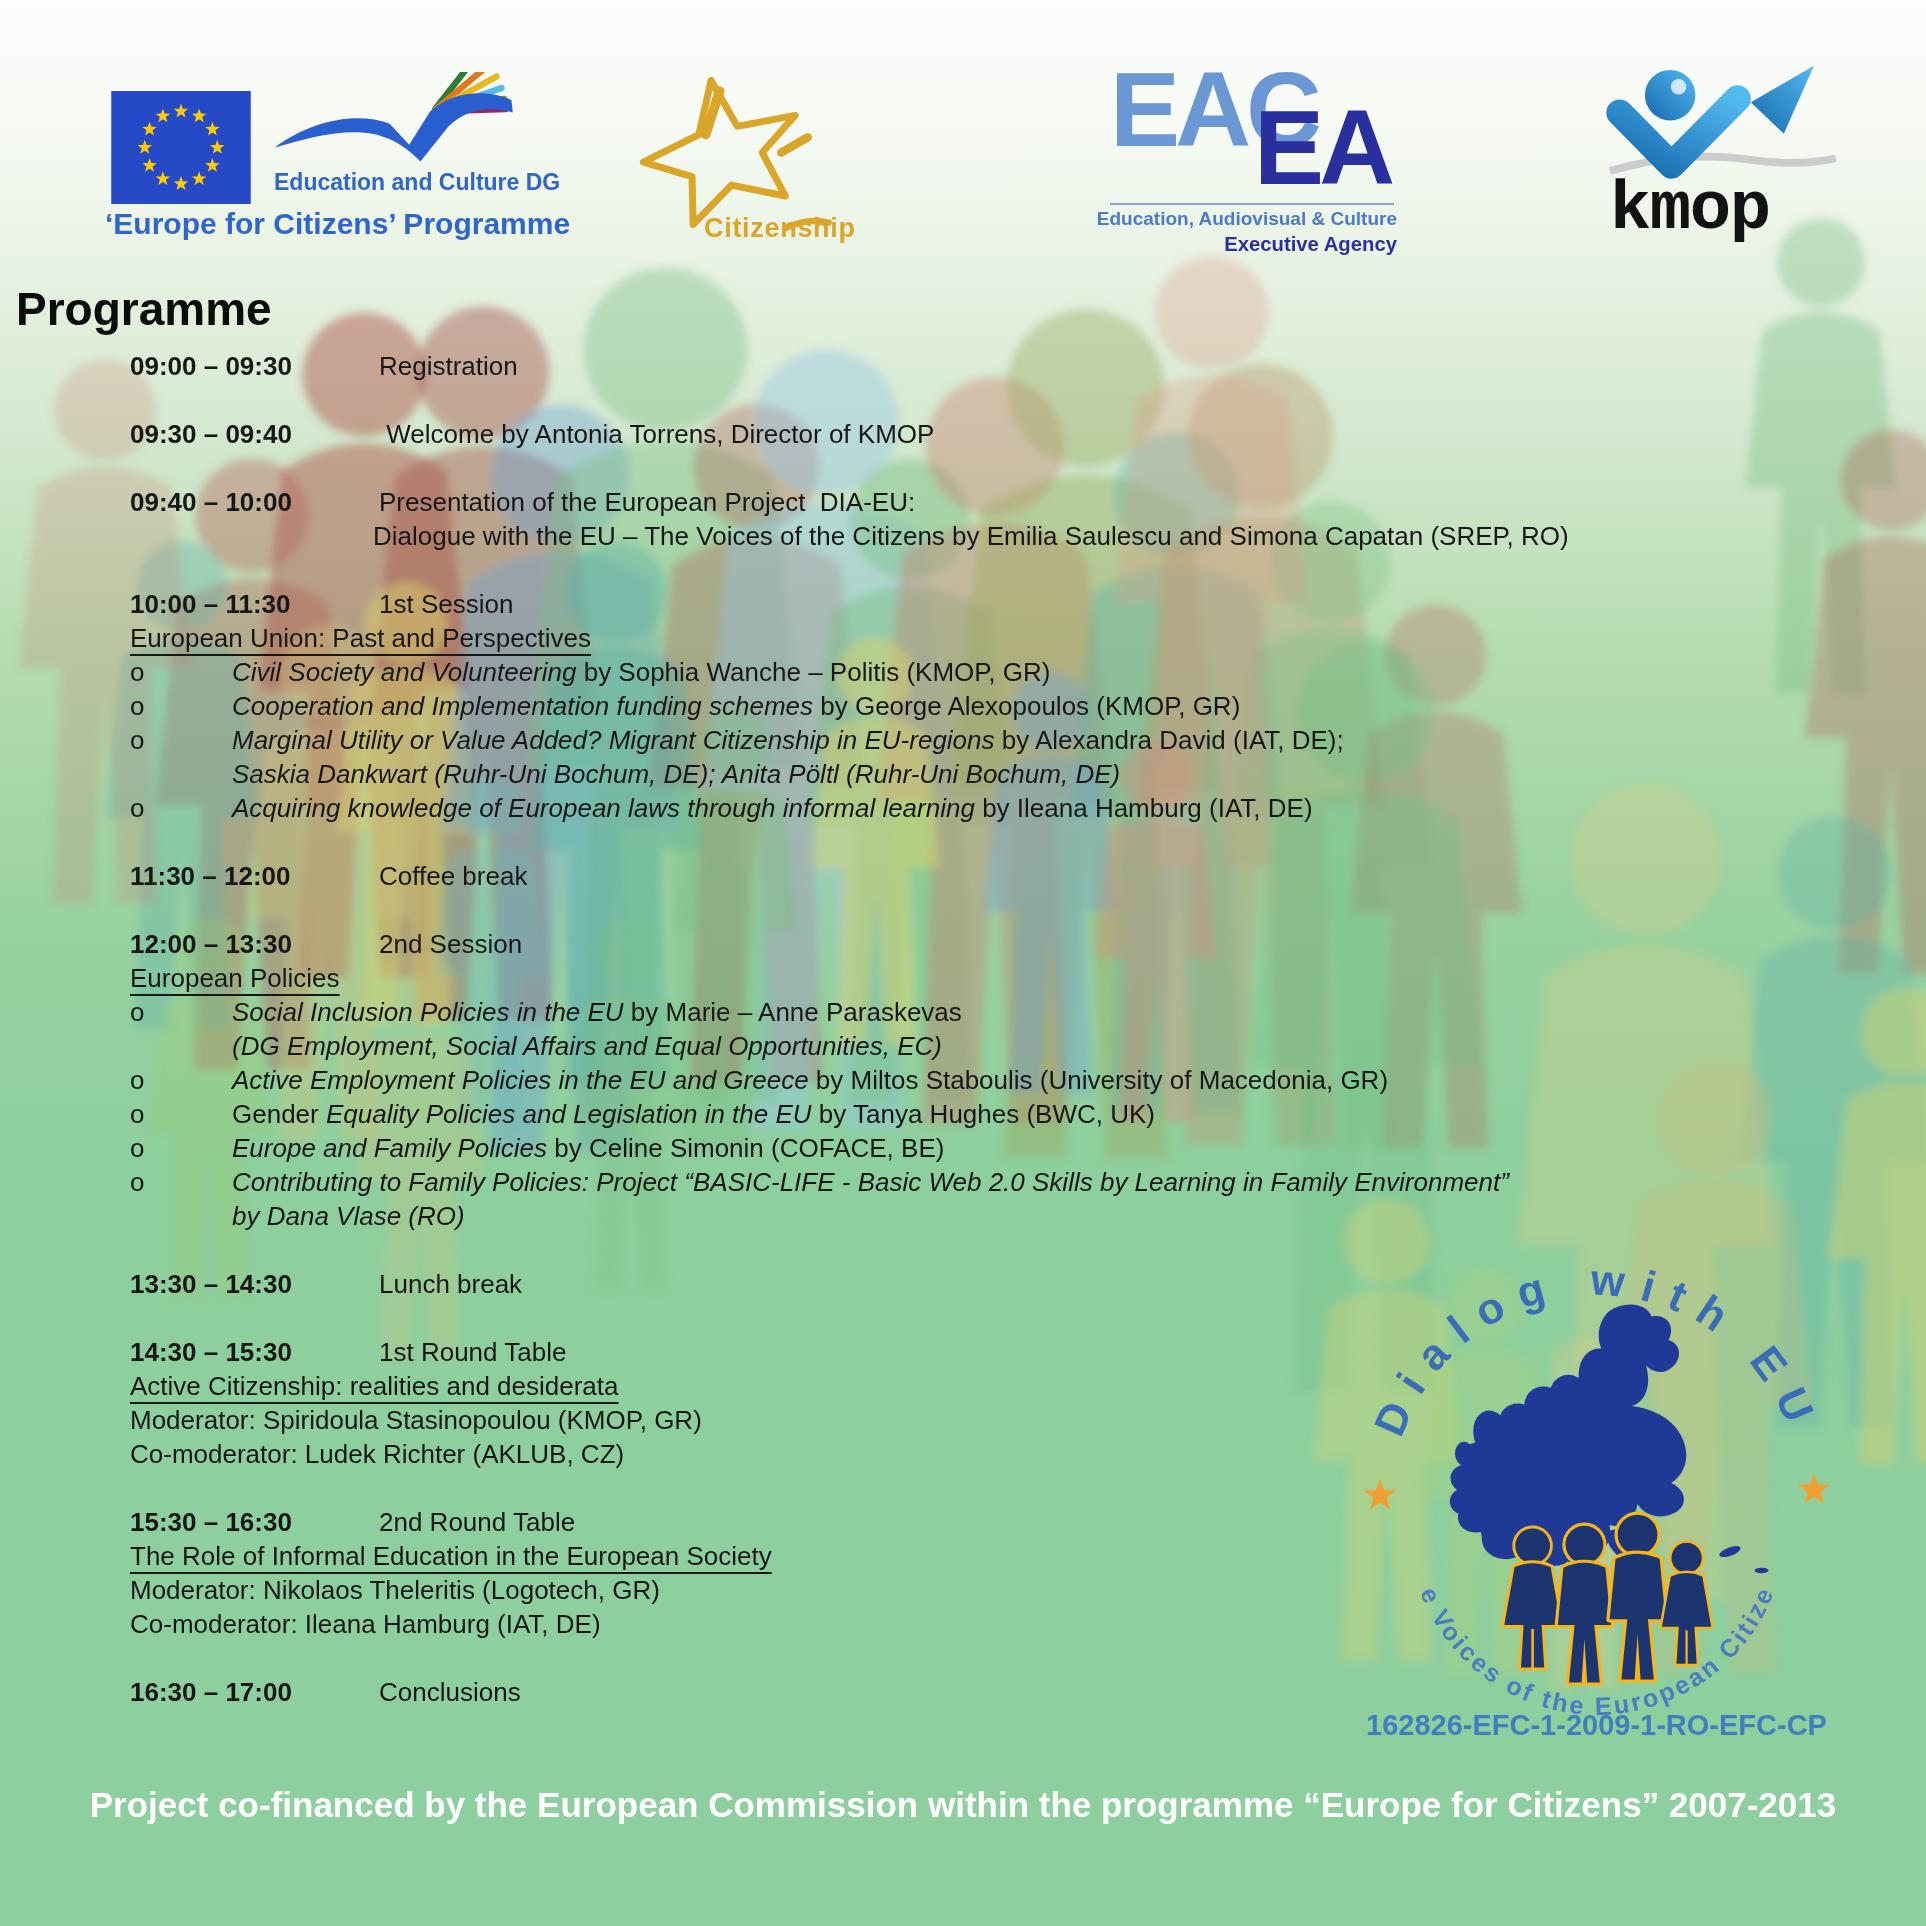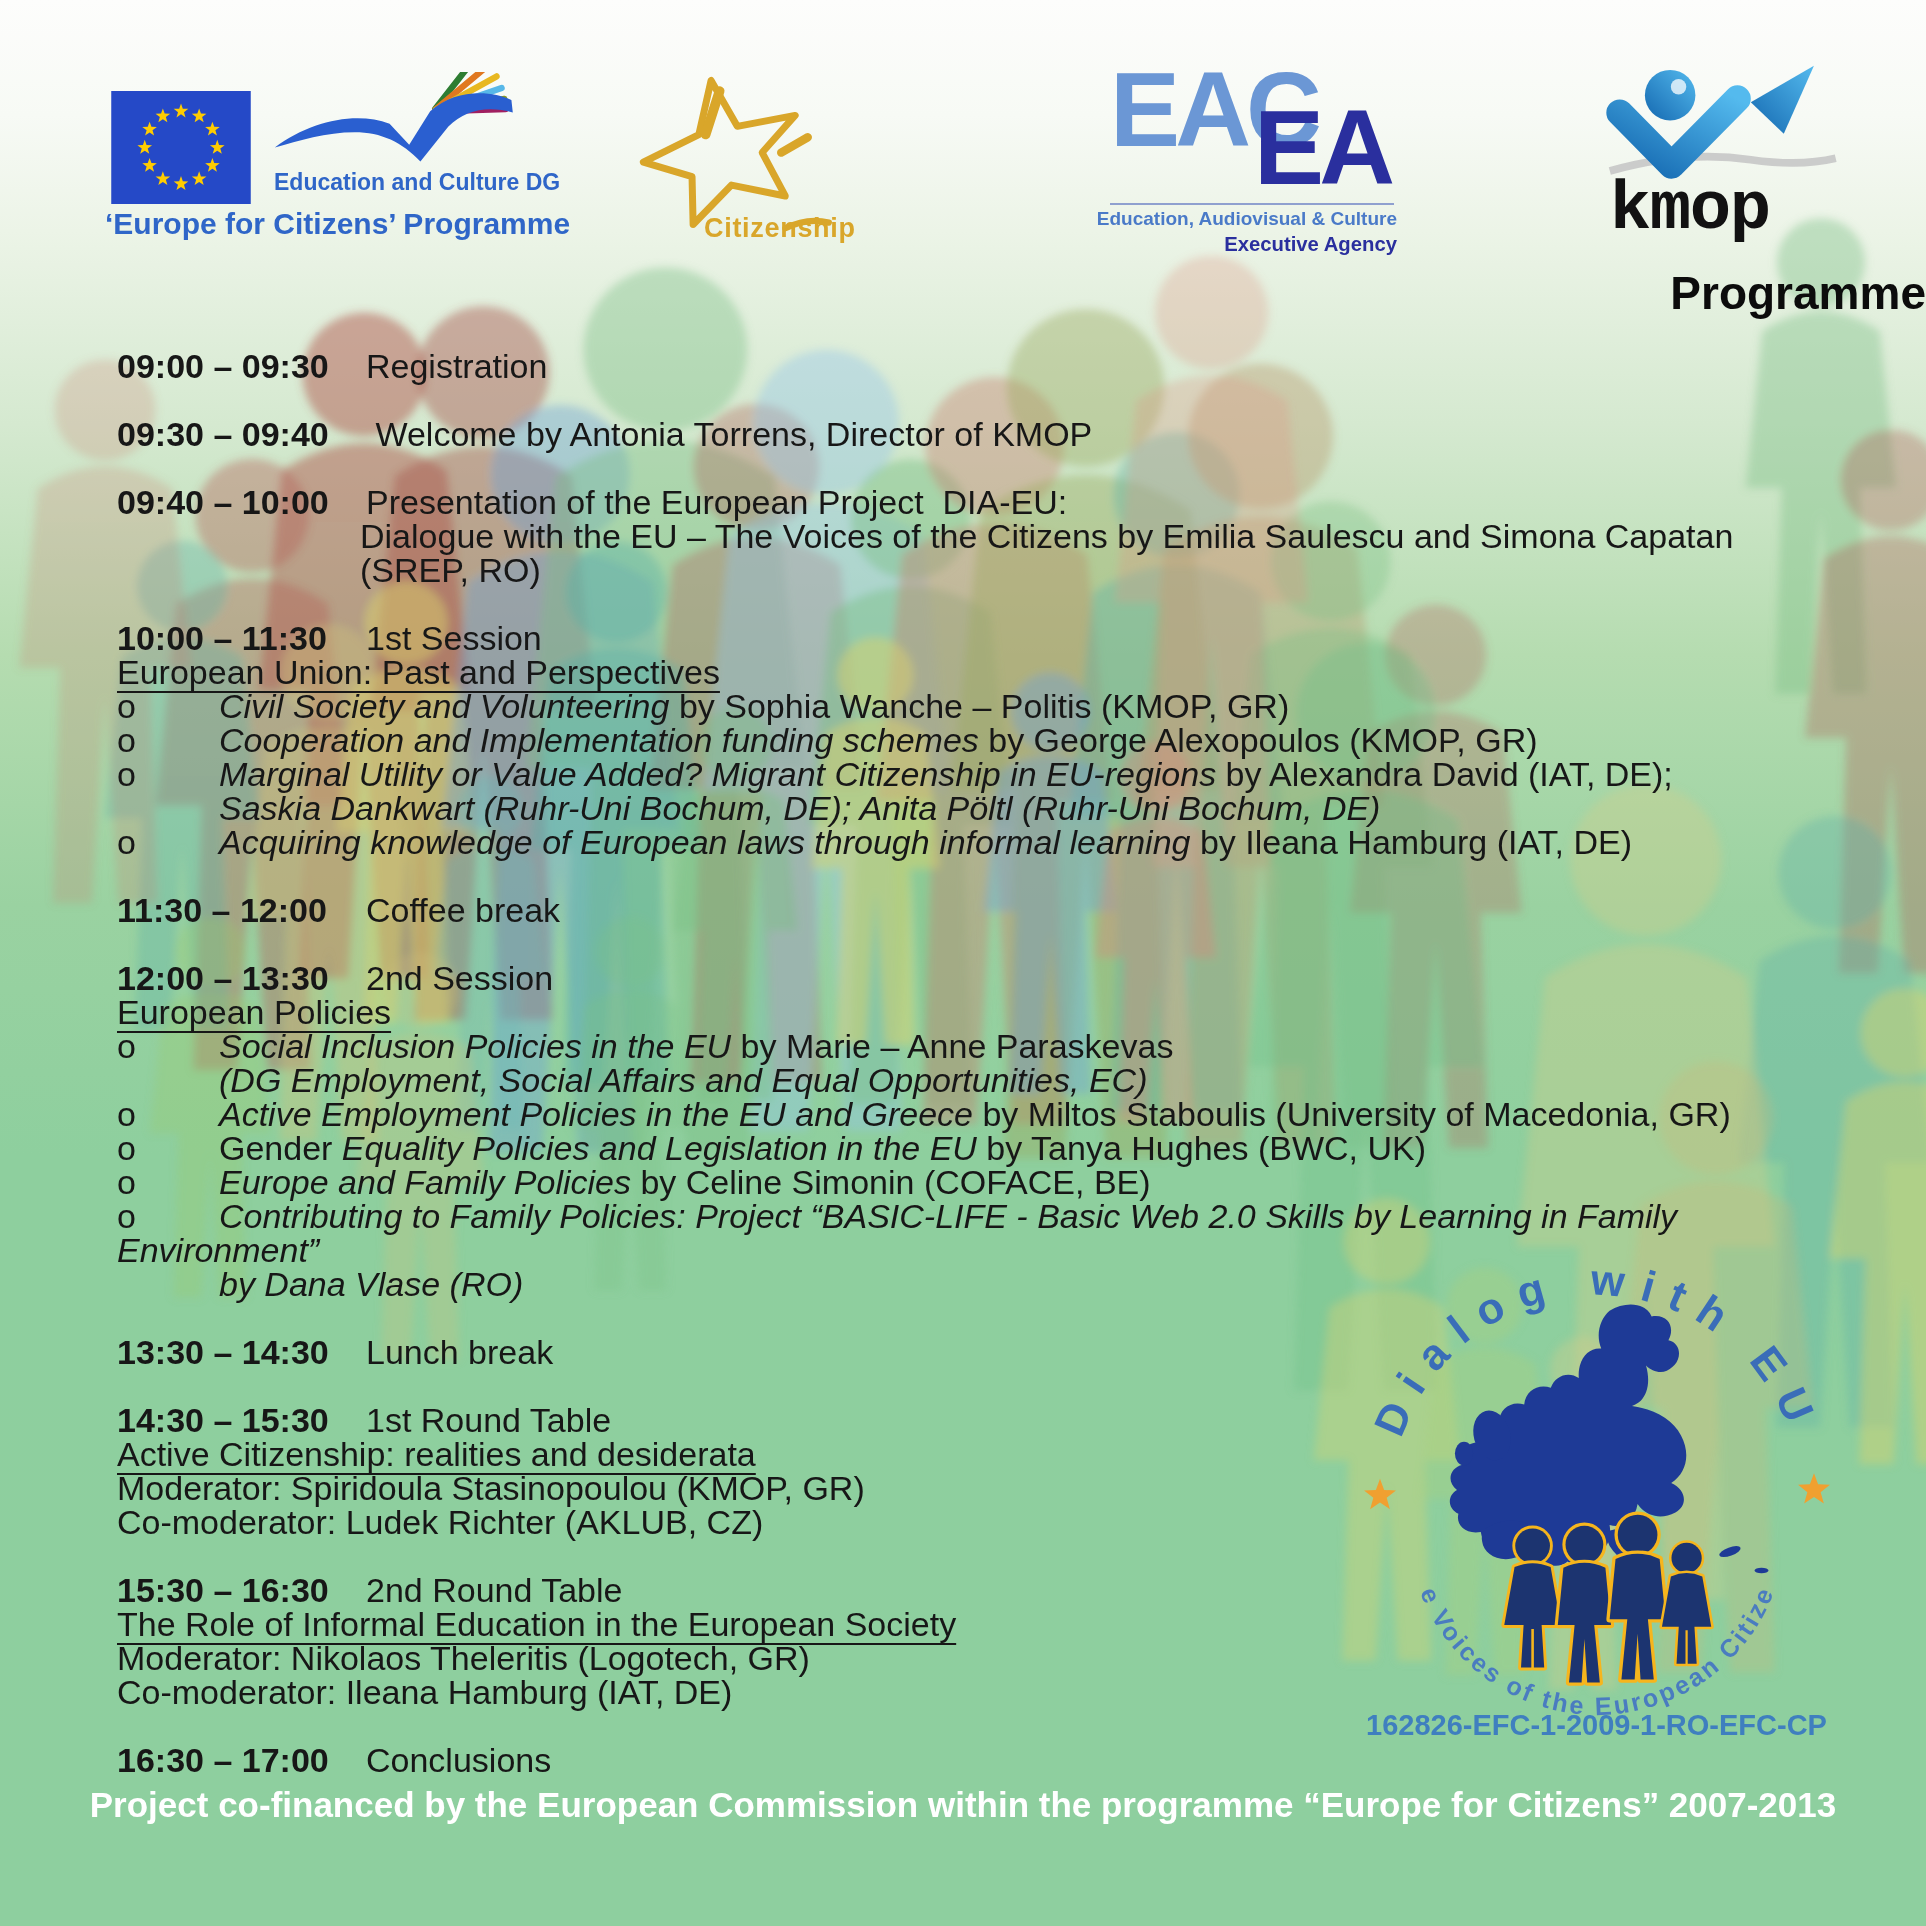--- a/index.html
+++ b/index.html
@@ -24,24 +24,24 @@
   .eacea-eac{position:absolute;left:0;top:-7px;font-size:105px;line-height:1;font-weight:700;color:#6b97d5;letter-spacing:-4.9px;}
   .eacea-ea{position:absolute;left:144px;top:31px;font-size:105px;line-height:1;font-weight:700;color:#2a2f9e;letter-spacing:-4.9px;}
   .eacea-rule{position:absolute;left:0;top:139px;width:284px;height:2.1px;background:#8fa0cf;}
   .eacea-l1{position:absolute;right:0;top:144px;font-size:19px;font-weight:700;color:#4a7ac8;white-space:nowrap;}
   .eacea-l2{position:absolute;right:0;top:169px;font-size:20.3px;font-weight:700;color:#2a2f9e;white-space:nowrap;}
 
   .logo-kmop{position:absolute;left:1600px;top:60px;width:245px;height:203px;z-index:2;}
   .kmop-text{position:absolute;left:9.8px;top:111px;font-size:69px;font-weight:800;color:#121212;letter-spacing:-1.4px;font-family:Liberation Mono, monospace;}
 
   
-  .title{position:absolute;left:0;right:0;top:266px;margin:0;text-align:right;
+  .title{position:absolute;left:0;right:0;top:266px;margin:16px;text-align:left;
     font-size:46px;font-weight:700;color:#0c0c0c;z-index:2;}
-  .schedule{position:absolute;left:117px;top:349px;width:1720px;z-index:2;
-    font-size:34px;line-height:34px;color:#171717;}
+  .schedule{position:absolute;left:130px;top:349px;width:1720px;z-index:2;
+    font-size:26px;line-height:34px;color:#171717;}
   .schedule .line{white-space:pre-wrap;}
   .schedule .line.gap{margin-top:34px;}
   .schedule .time{display:inline-block;width:249px;font-weight:700;}
   .schedule .line.cont{padding-left:243px;}
   .schedule .marker{display:inline-block;width:102px;}
   .schedule .line.bulletcont{padding-left:102px;font-style:italic;}
   .schedule .session-title{text-decoration:underline;text-decoration-thickness:2.1px;text-underline-offset:7px;}
   .schedule i{font-style:italic;}
 
   

